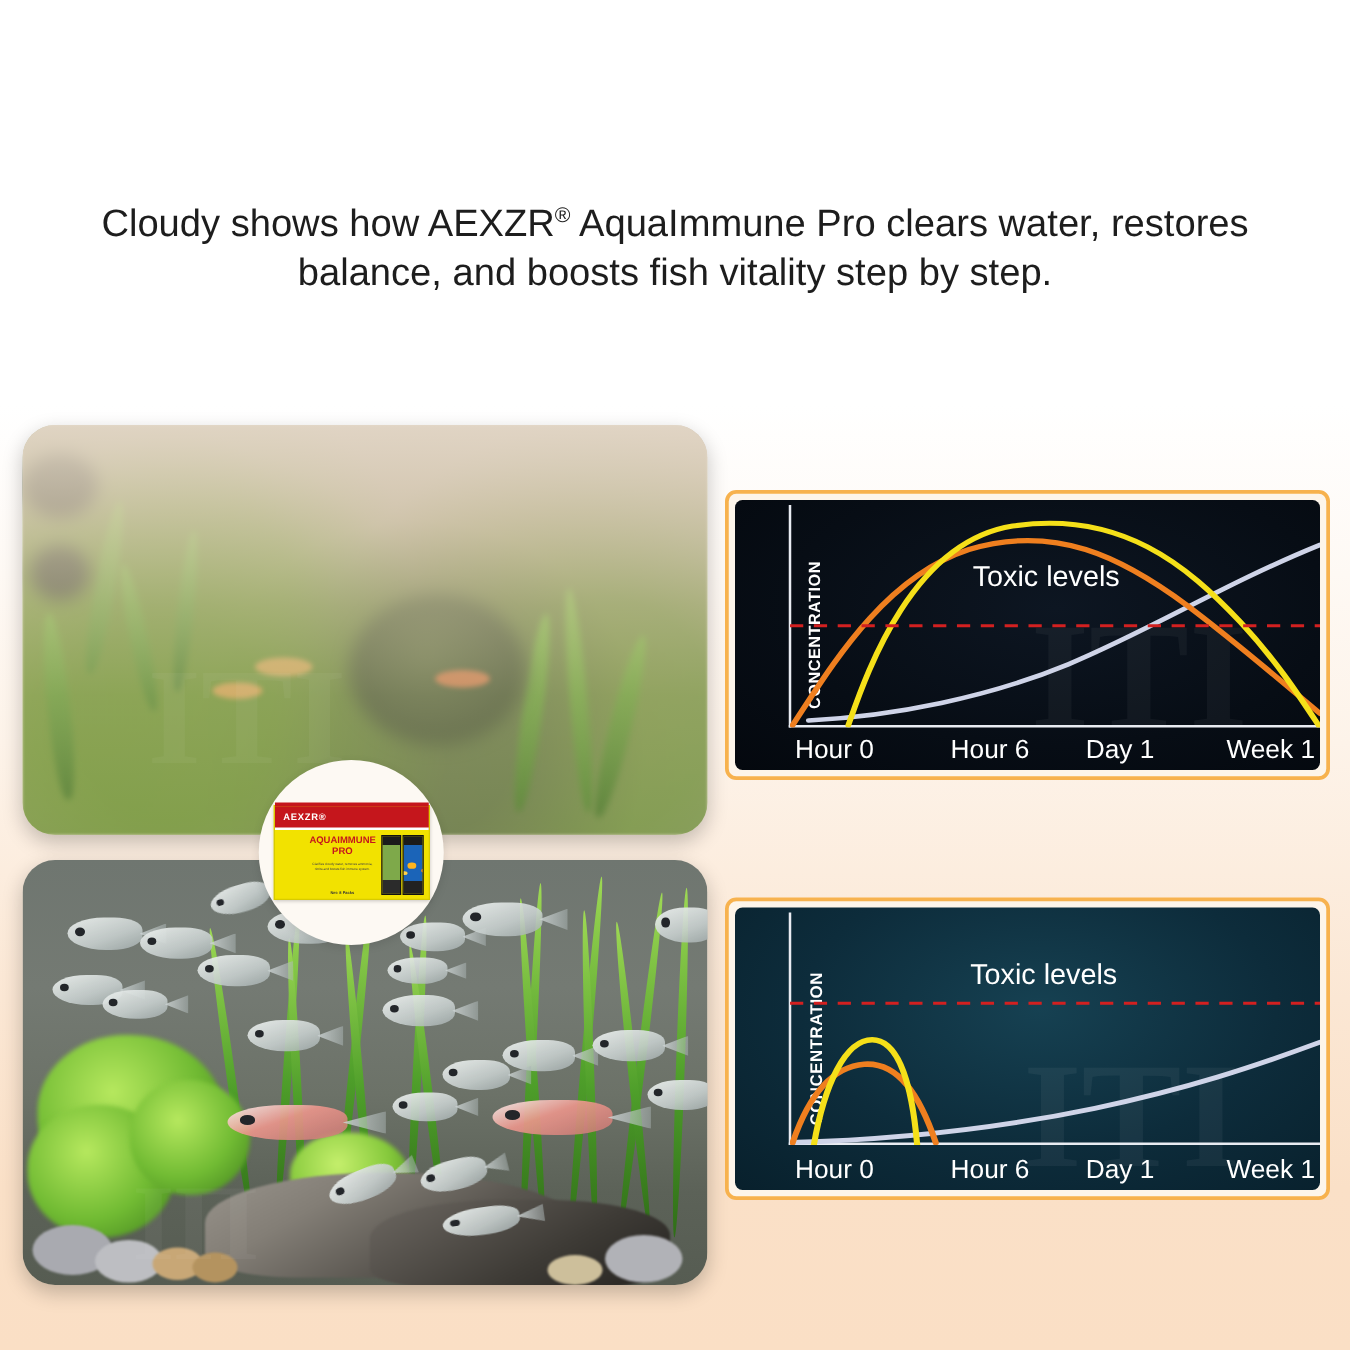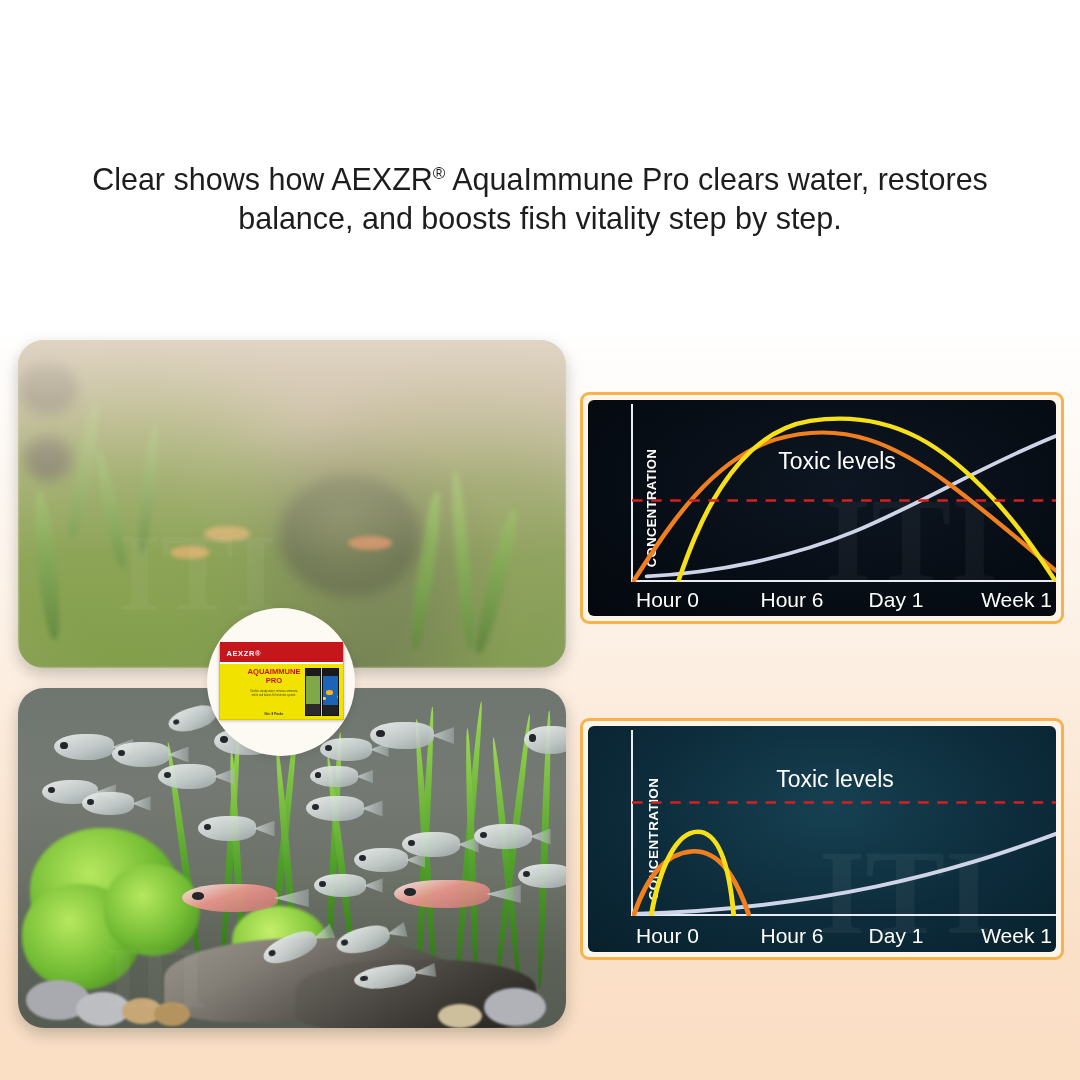--- a/index.html
+++ b/index.html
@@ -231,21 +231,21 @@
   }
 </style>
 </head>
 <body>
 
 <h1 class="headline">
   <br>
 </h1>
 
 <p class="subhead">
-  <span>Clear shows how AEXZR</span><sup>®</sup><span> AquaImmune Pro clears water, restores balance, and boosts fish vitality step by step.</span>
+  <span>Cloudy shows how AEXZR</span><sup>®</sup><span> AquaImmune Pro clears water, restores balance, and boosts fish vitality step by step.</span>
 </p>
 
 <div class="board">
 
   <div class="photo" id="photo-cloudy">
     <div class="cloudy-bg"></div>
     <div class="stalk" style="left:58px;top:60px;width:16px;height:140px;background:linear-gradient(180deg,#8fd04a,#4f8f24);transform:rotate(10deg);"></div>
     <div class="stalk" style="left:86px;top:110px;width:14px;height:120px;background:linear-gradient(180deg,#7ec43e,#47841f);transform:rotate(-12deg);"></div>
     <div class="stalk" style="left:124px;top:84px;width:13px;height:130px;background:linear-gradient(180deg,#84cb44,#3f7a1c);transform:rotate(6deg);"></div>
     <div class="stalk" style="left:20px;top:150px;width:18px;height:150px;background:linear-gradient(180deg,#7cc03c,#3b7419);transform:rotate(-6deg);"></div>

